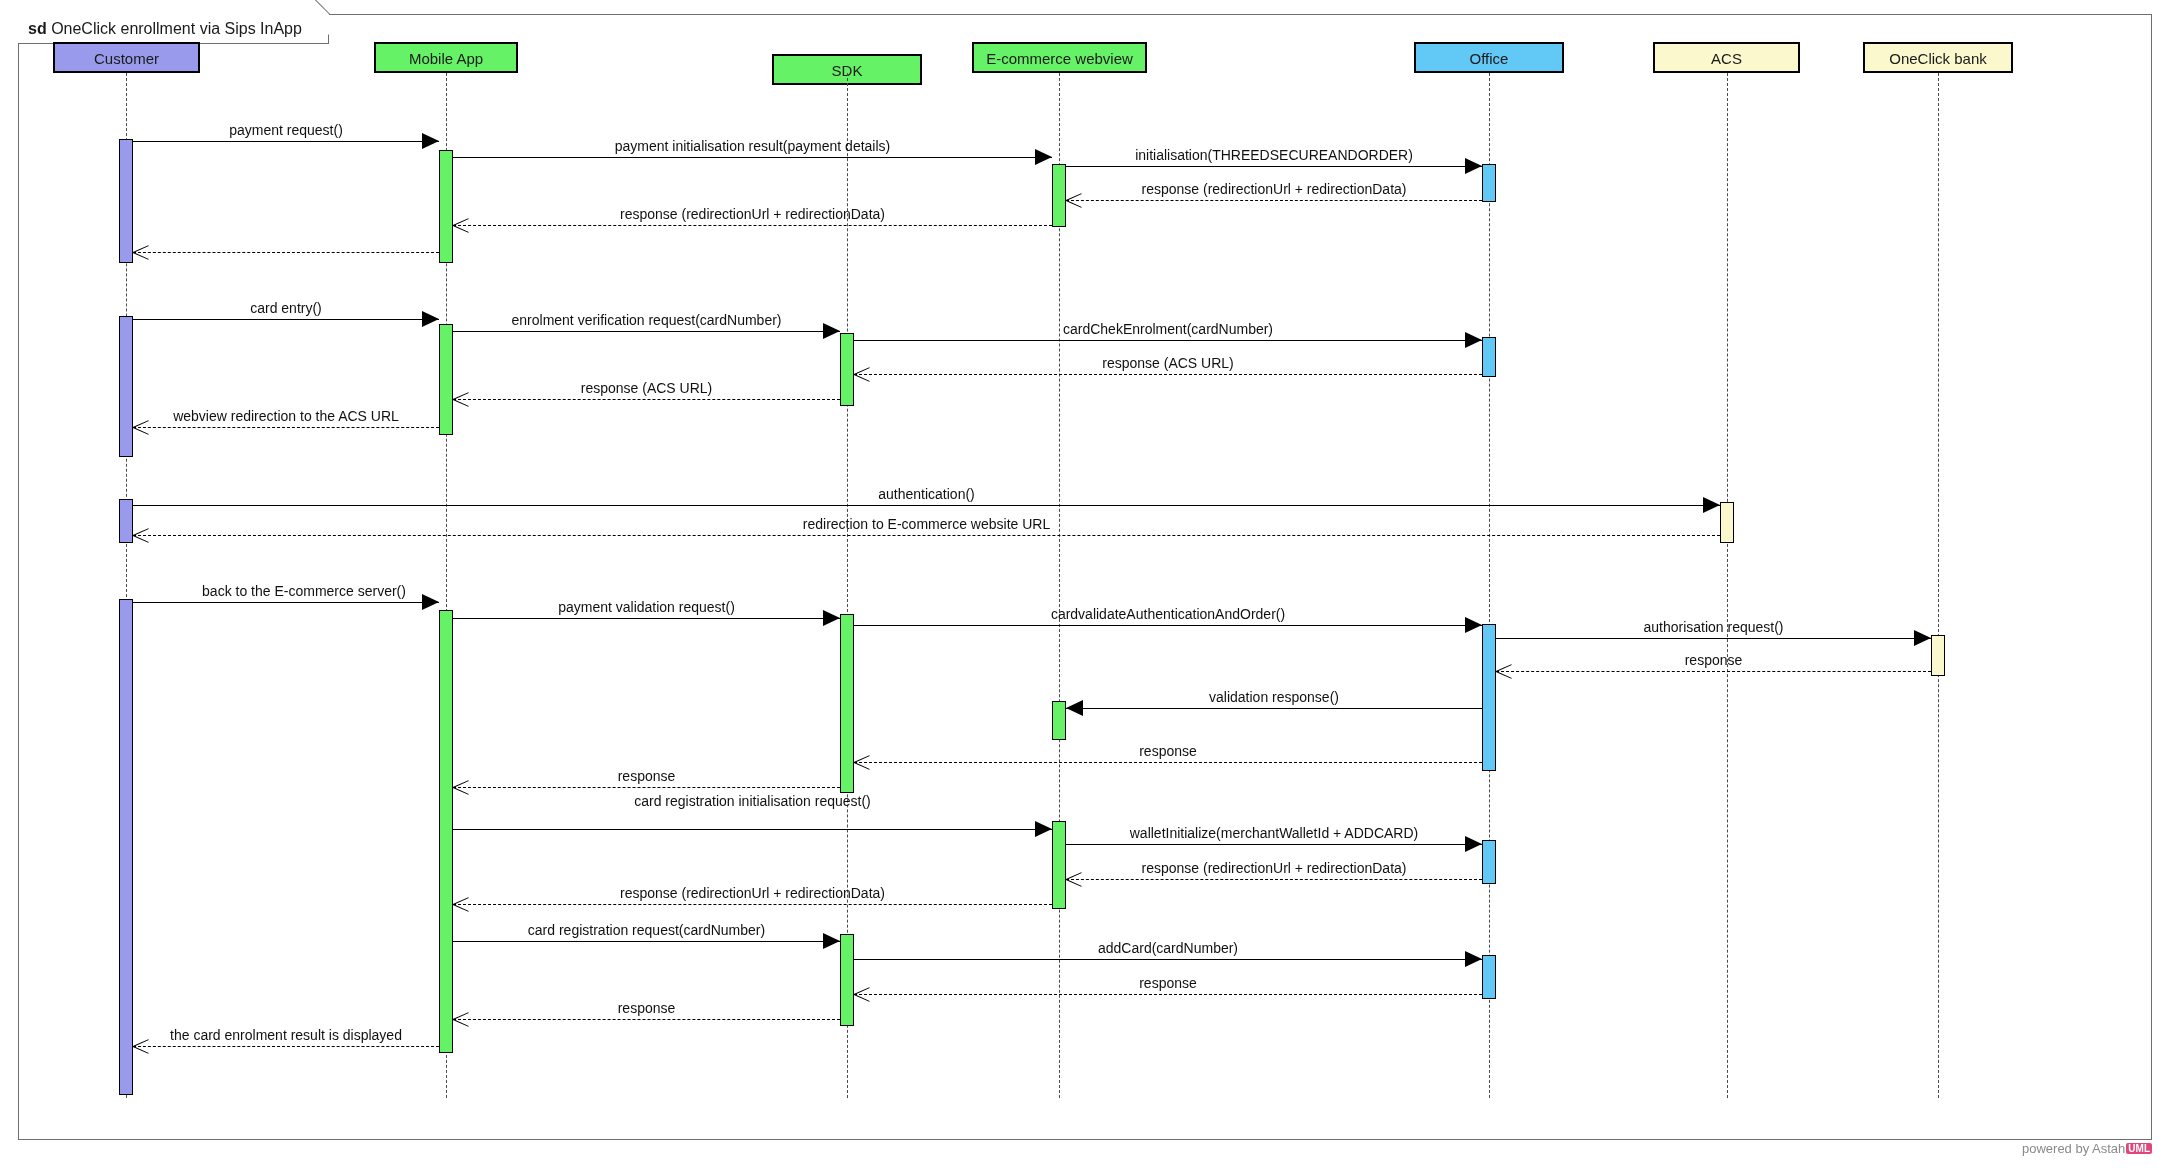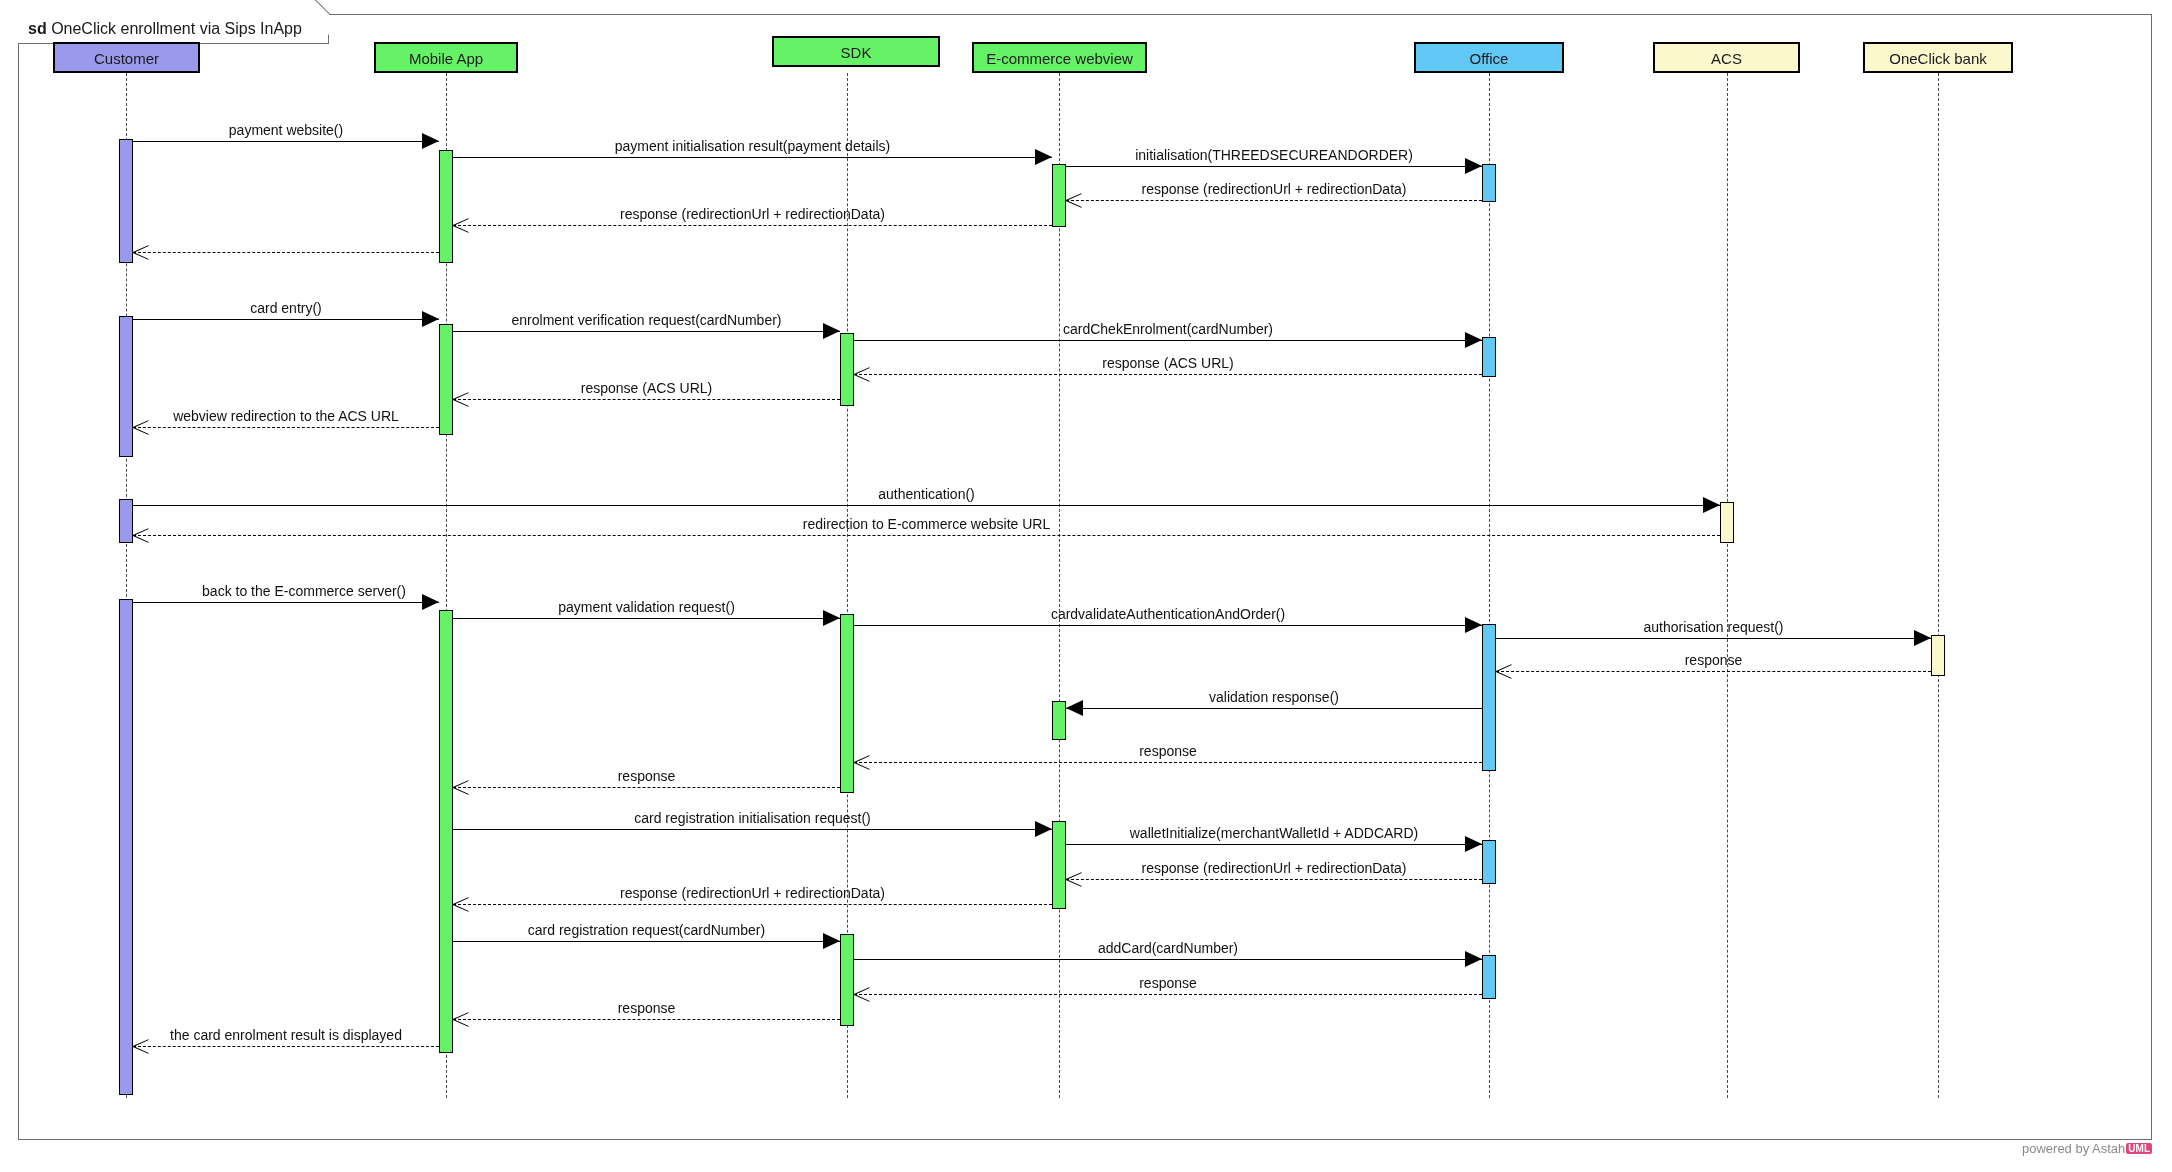--- a/index.html
+++ b/index.html
@@ -166,21 +166,21 @@
     <span>OneClick enrollment via Sips InApp</span>
     <span class="clip"></span>
     <span class="clipline"></span>
   </div>
 
   <div id="lifelines-layer">
       <div class="lifeline-head" style="left: 53px; top: 42px; width: 147px; background: rgb(154, 154, 236);"><span>Customer</span></div>
       <div class="lifeline-dash" style="left: 126px; top: 73px; height: 1025px;"></div>
       <div class="lifeline-head" style="left: 374px; top: 42px; width: 144px; background: rgb(102, 242, 102);"><span>Mobile App</span></div>
       <div class="lifeline-dash" style="left: 446px; top: 73px; height: 1025px;"></div>
-      <div class="lifeline-head" style="left: 772px; top: 36px; width: 168px; background: rgb(102, 242, 102);"><span>SDK</span></div>
+      <div class="lifeline-head" style="left: 772px; top: 54px; width: 150px; background: rgb(102, 242, 102);"><span>SDK</span></div>
       <div class="lifeline-dash" style="left: 847px; top: 73px; height: 1025px;"></div>
       <div class="lifeline-head" style="left: 972px; top: 42px; width: 175px; background: rgb(102, 242, 102);"><span>E-commerce webview</span></div>
       <div class="lifeline-dash" style="left: 1059px; top: 73px; height: 1025px;"></div>
       <div class="lifeline-head" style="left: 1414px; top: 42px; width: 150px; background: rgb(98, 200, 245);"><span>Office</span></div>
       <div class="lifeline-dash" style="left: 1489px; top: 73px; height: 1025px;"></div>
       <div class="lifeline-head" style="left: 1653px; top: 42px; width: 147px; background: rgb(251, 248, 205);"><span>ACS</span></div>
       <div class="lifeline-dash" style="left: 1727px; top: 73px; height: 1025px;"></div>
       <div class="lifeline-head" style="left: 1863px; top: 42px; width: 150px; background: rgb(251, 248, 205);"><span>OneClick bank</span></div>
       <div class="lifeline-dash" style="left: 1938px; top: 73px; height: 1025px;"></div>
     </div>
@@ -202,21 +202,21 @@
       <div class="activation" style="left: 1931px; top: 635px; height: 41px; background: rgb(251, 248, 205);"></div>
       <div class="activation" style="left: 1052px; top: 701px; height: 39px; background: rgb(102, 242, 102);"></div>
       <div class="activation" style="left: 1052px; top: 821px; height: 88px; background: rgb(102, 242, 102);"></div>
       <div class="activation" style="left: 1482px; top: 840px; height: 44px; background: rgb(98, 200, 245);"></div>
       <div class="activation" style="left: 840px; top: 934px; height: 92px; background: rgb(102, 242, 102);"></div>
       <div class="activation" style="left: 1482px; top: 955px; height: 44px; background: rgb(98, 200, 245);"></div>
     </div>
   <div id="messages-layer">
       <div class="msg-line" style="left: 133px; top: 141px; width: 306px;"></div>
       <div class="arrow-head solid-right" style="left: 422px; top: 133px;"></div>
-      <div class="msg-label" style="left: 286px; top: 122px;">payment website()</div>
+      <div class="msg-label" style="left: 286px; top: 122px;">payment request()</div>
       <div class="msg-line" style="left: 453px; top: 157px; width: 599px;"></div>
       <div class="arrow-head solid-right" style="left: 1035px; top: 149px;"></div>
       <div class="msg-label" style="left: 752.5px; top: 138px;">payment initialisation result(payment details)</div>
       <div class="msg-line" style="left: 1066px; top: 166px; width: 416px;"></div>
       <div class="arrow-head solid-right" style="left: 1465px; top: 158px;"></div>
       <div class="msg-label" style="left: 1274px; top: 147px;">initialisation(THREEDSECUREANDORDER)</div>
       <div class="msg-line dashed" style="left: 1066px; top: 200px; width: 416px;"></div>
       <div class="arrow-head open-left" style="left: 1066px; top: 200px;"></div>
       <div class="msg-label" style="left: 1274px; top: 181px;">response (redirectionUrl + redirectionData)</div>
       <div class="msg-line dashed" style="left: 453px; top: 225px; width: 599px;"></div>
@@ -267,21 +267,21 @@
       <div class="arrow-head solid-left" style="left: 1066px; top: 700px;"></div>
       <div class="msg-label" style="left: 1274px; top: 689px;">validation response()</div>
       <div class="msg-line dashed" style="left: 854px; top: 762px; width: 628px;"></div>
       <div class="arrow-head open-left" style="left: 854px; top: 762px;"></div>
       <div class="msg-label" style="left: 1168px; top: 743px;">response</div>
       <div class="msg-line dashed" style="left: 453px; top: 787px; width: 387px;"></div>
       <div class="arrow-head open-left" style="left: 453px; top: 787px;"></div>
       <div class="msg-label" style="left: 646.5px; top: 768px;">response</div>
       <div class="msg-line" style="left: 453px; top: 829px; width: 599px;"></div>
       <div class="arrow-head solid-right" style="left: 1035px; top: 821px;"></div>
-      <div class="msg-label" style="left: 752.5px; top: 810px;">card registration initialisation request()</div>
+      <div class="msg-label" style="left: 752.5px; top: 793px;">card registration initialisation request()</div>
       <div class="msg-line" style="left: 1066px; top: 844px; width: 416px;"></div>
       <div class="arrow-head solid-right" style="left: 1465px; top: 836px;"></div>
       <div class="msg-label" style="left: 1274px; top: 825px;">walletInitialize(merchantWalletId + ADDCARD)</div>
       <div class="msg-line dashed" style="left: 1066px; top: 879px; width: 416px;"></div>
       <div class="arrow-head open-left" style="left: 1066px; top: 879px;"></div>
       <div class="msg-label" style="left: 1274px; top: 860px;">response (redirectionUrl + redirectionData)</div>
       <div class="msg-line dashed" style="left: 453px; top: 904px; width: 599px;"></div>
       <div class="arrow-head open-left" style="left: 453px; top: 904px;"></div>
       <div class="msg-label" style="left: 752.5px; top: 885px;">response (redirectionUrl + redirectionData)</div>
       <div class="msg-line" style="left: 453px; top: 941px; width: 387px;"></div>

